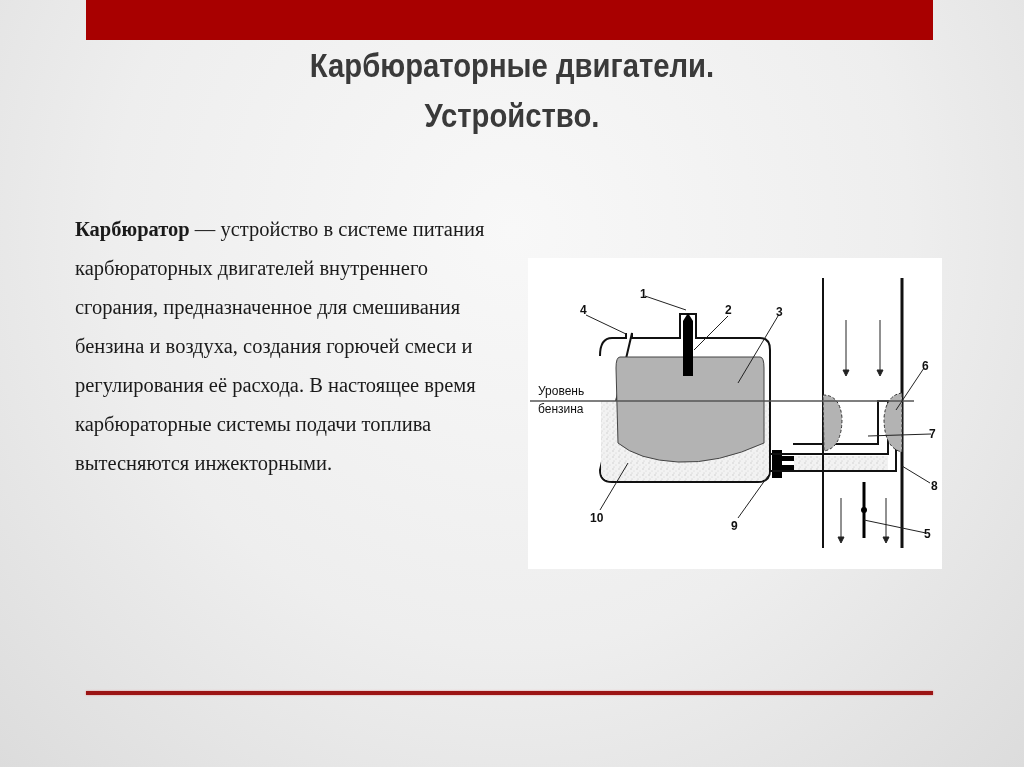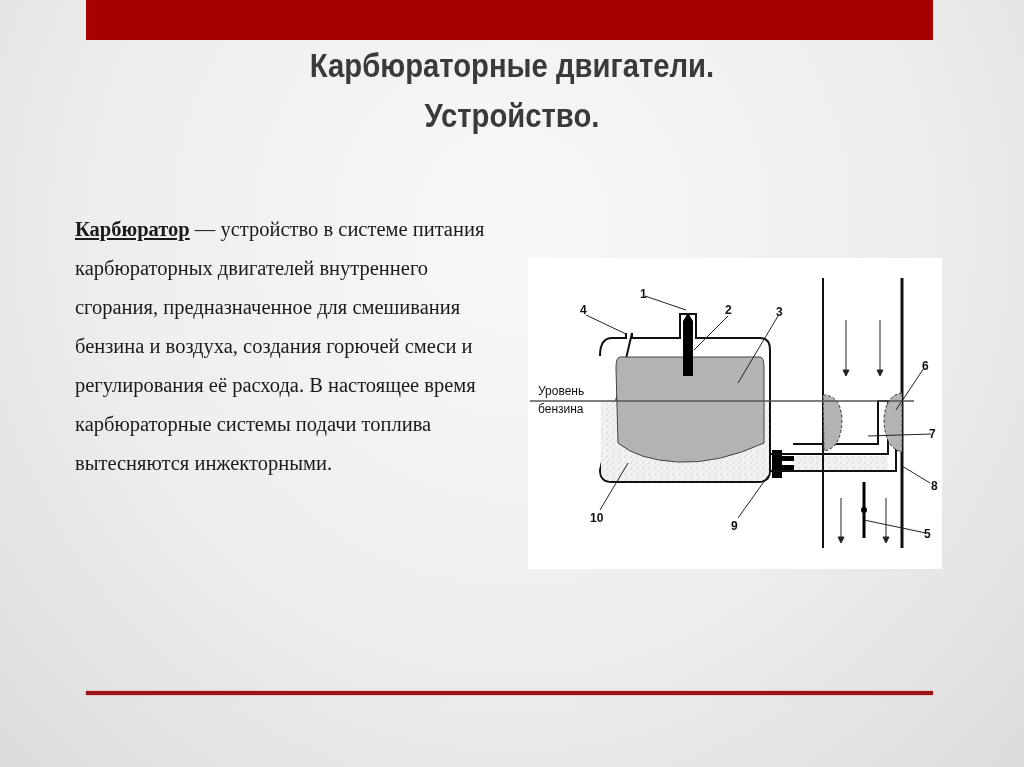--- a/index.html
+++ b/index.html
@@ -7,21 +7,21 @@
     width:1024px; height:767px; overflow:hidden; position:relative;
     background: radial-gradient(ellipse at 50% 30%, #f8f8f8 0%, #eeeeee 55%, #dcdcdc 100%);
     font-family: "Liberation Serif", "DejaVu Serif", serif;
   }
   .top-bar { position:absolute; left:86px; top:0; width:847px; height:40px; background:#a80000; }
   .title { position:absolute; left:0; width:1024px; text-align:center; top:40px;
     font-family:"Liberation Sans", "DejaVu Sans", sans-serif; font-weight:bold; color:#3a3a3a;
     font-size:34px; line-height:50px; transform:scaleX(0.86); }
   .body-text { position:absolute; left:75px; top:210px; width:440px; color:#1a1a1a;
     font-size:20.5px; line-height:39px; }
-  .body-text b { font-weight:bold;text-decoration:underline; }
+  .body-text b { font-weight:bold; }
   .diagram { position:absolute; left:528px; top:258px; width:414px; height:311px; background:#ffffff; }
   .bottom-line { position:absolute; left:86px; top:691px; width:847px; height:4px; background:#9b1414; box-shadow:0 0 2px #e08080; }
   svg text { font-family:"Liberation Sans", "DejaVu Sans", sans-serif; }
 </style>
 </head>
 <body>
 
 <div class="top-bar"></div>
 
 <div class="title">

